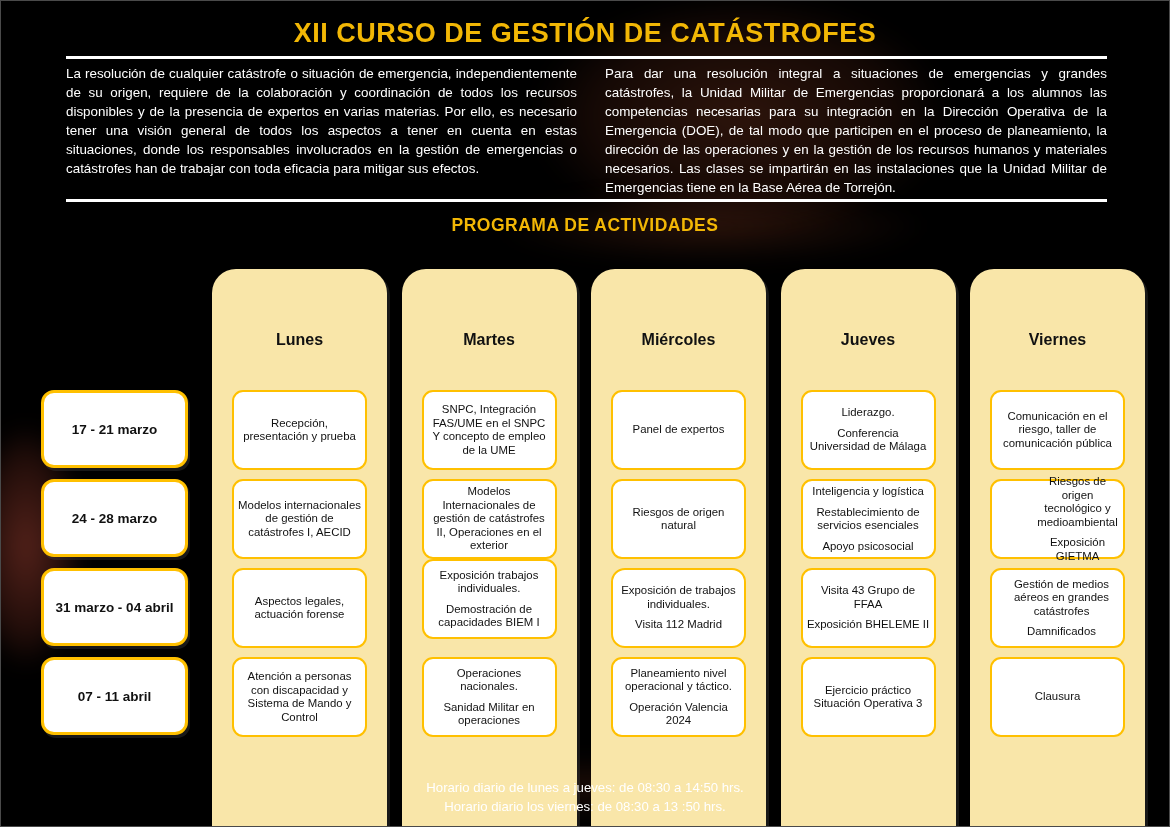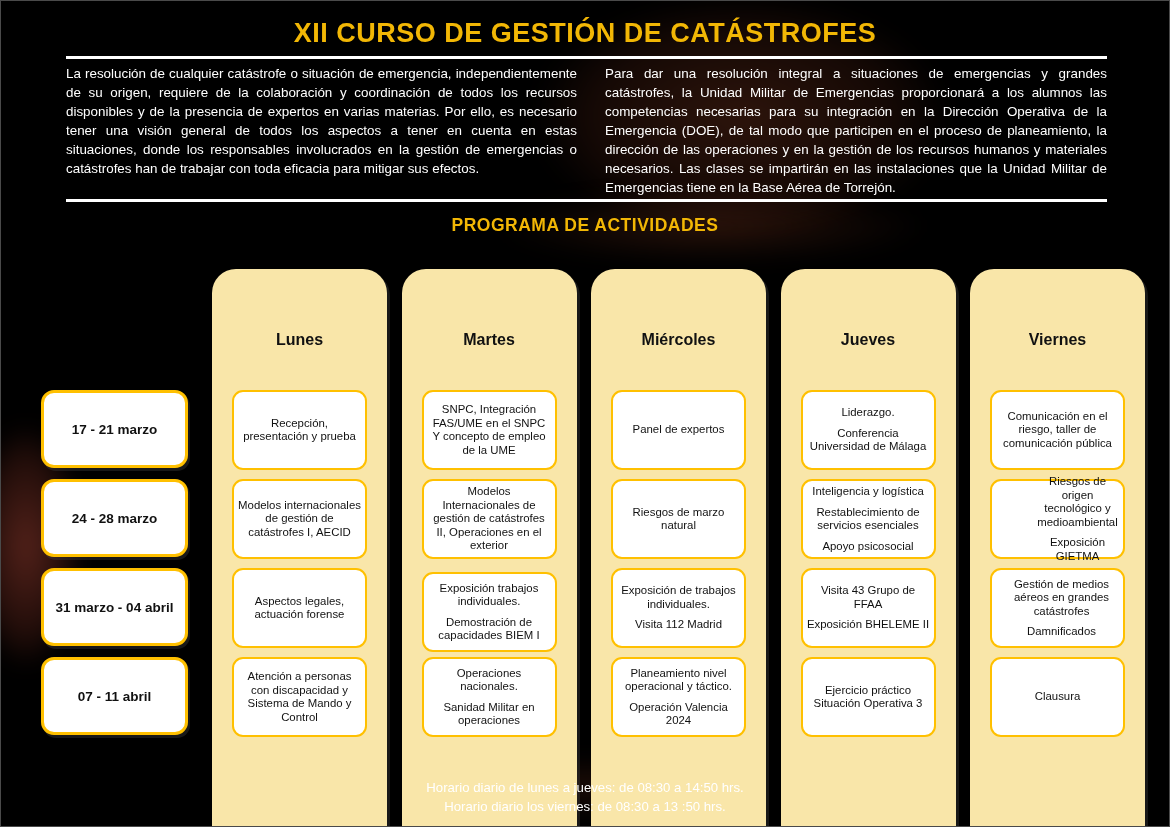--- a/index.html
+++ b/index.html
@@ -140,38 +140,38 @@
         </div>
       </div>
       <div class="day-column">
         <div class="day-header">Martes</div>
         <div class="activity-cell" style="top: 121px;">
           <p>SNPC, Integración FAS/UME en el SNPC Y concepto de empleo de la UME</p>
         </div>
         <div class="activity-cell" style="top: 210px;">
           <p>Modelos Internacionales de gestión de catástrofes II, Operaciones en el exterior</p>
         </div>
-        <div class="activity-cell" style="top: 303px;">
+        <div class="activity-cell" style="top: 290px;">
           <p>Exposición trabajos individuales.</p>
           <p>Demostración de capacidades BIEM I</p>
         </div>
         <div class="activity-cell" style="top: 388px;">
           <p>Operaciones nacionales.</p>
           <p>Sanidad Militar en operaciones</p>
         </div>
       </div>
       <div class="day-column">
         <div class="day-header">Miércoles</div>
         <div class="activity-cell" style="top: 121px;">
           <p>Panel de expertos</p>
         </div>
         <div class="activity-cell" style="top: 210px;">
-          <p>Riesgos de marzo natural</p>
-        </div>
-        <div class="activity-cell" style="top: 299px;">
+          <p>Riesgos de origen natural</p>
+        </div>
+        <div class="activity-cell" style="top: 299px; border-radius: 14px;">
           <p>Exposición de trabajos individuales.</p>
           <p>Visita 112 Madrid</p>
         </div>
         <div class="activity-cell" style="top: 388px;">
           <p>Planeamiento nivel operacional  y táctico.</p>
           <p>Operación Valencia 2024</p>
         </div>
       </div>
       <div class="day-column">
         <div class="day-header">Jueves</div>

